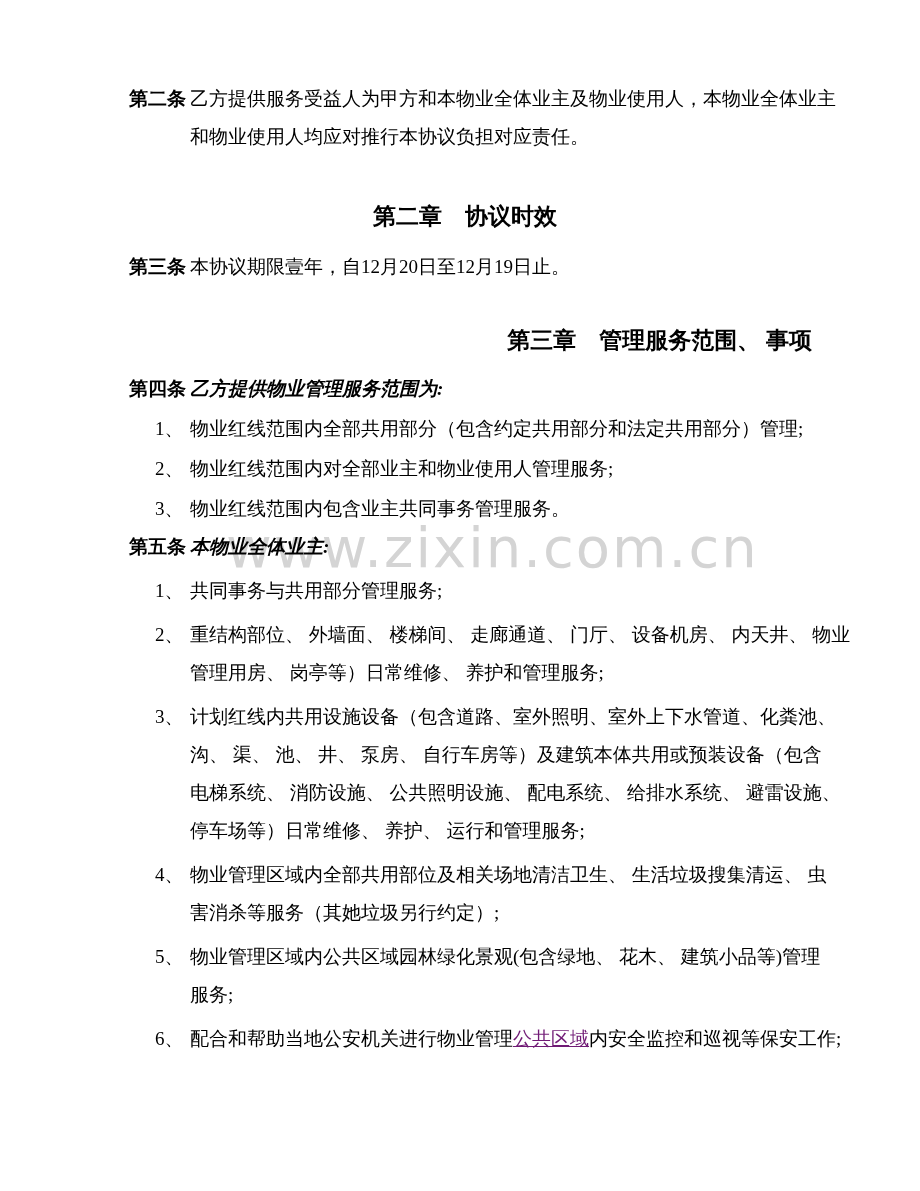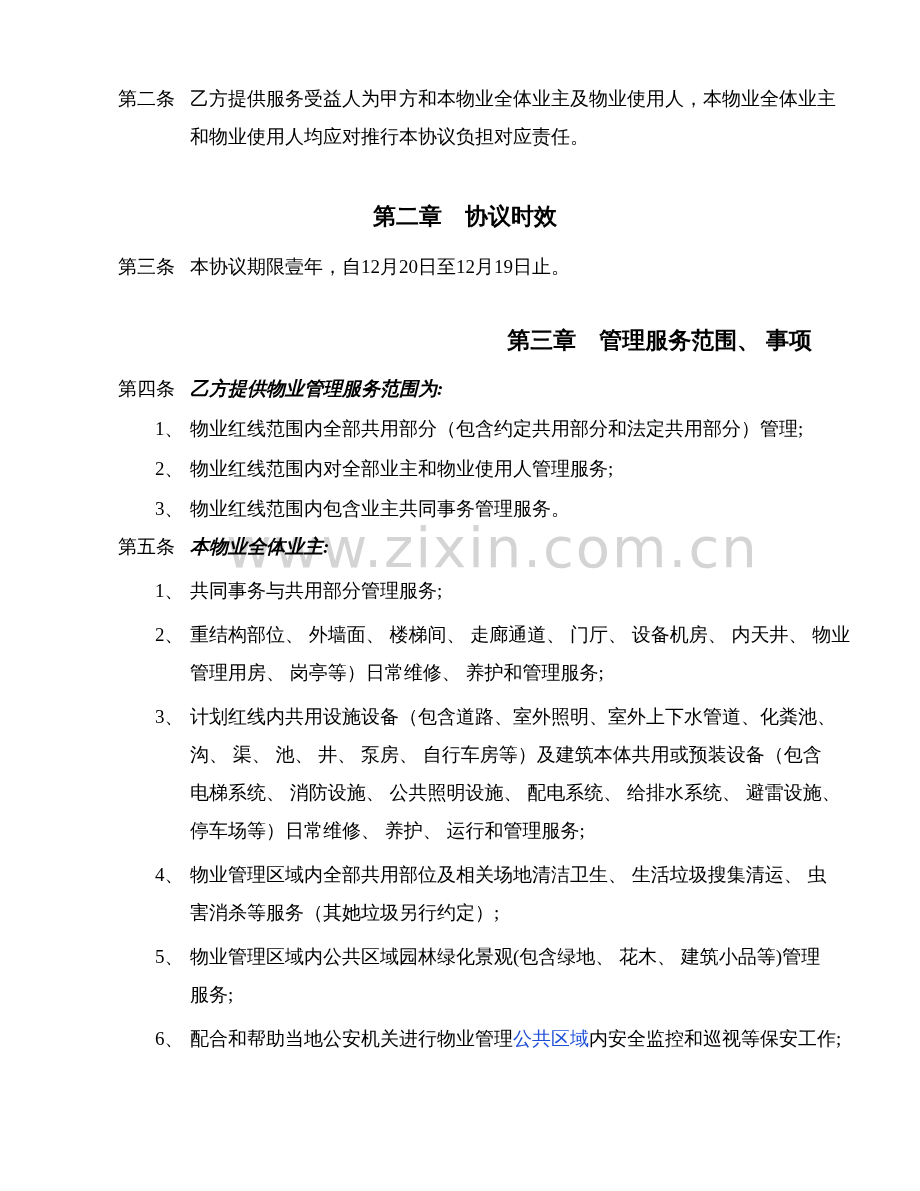--- a/index.html
+++ b/index.html
@@ -35,23 +35,23 @@
     position: relative;
     z-index: 1;
     padding: 80px 108px 0 118px;
   }
   .clause {
     position: relative;
     padding-left: 72px;
   }
   .clause .label {
     position: absolute;
-    left: 0;
+    left: 11px;
     top: 0;
-    font-weight: normal;
+    font-weight: bold;
     white-space: nowrap;
   }
   .clause .line {
     white-space: nowrap;
   }
   .clause.bold-body .line {
     font-weight: bold;
     font-style: italic;
   }
   .chapter {
@@ -72,21 +72,22 @@
     position: absolute;
     left: 37px;
     top: 0;
     white-space: nowrap;
   }
   .item .line {
     white-space: nowrap;
   }
   .svc-item { margin-top: 6px; }
   a.doc-link {
-    color: #1d4ed8;
+    color: #701a75;
+    text-decoration: underline;
     cursor: pointer;
   }
 </style>
 </head>
 <body>
 
 <div class="page">
 
   <div class="watermark">www.zixin.com.cn</div>
 

